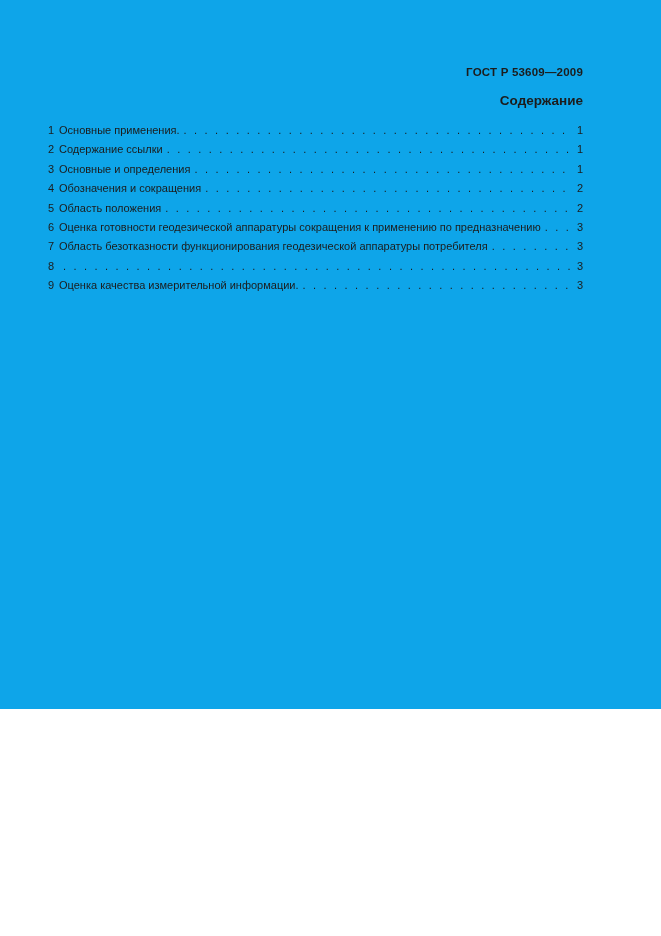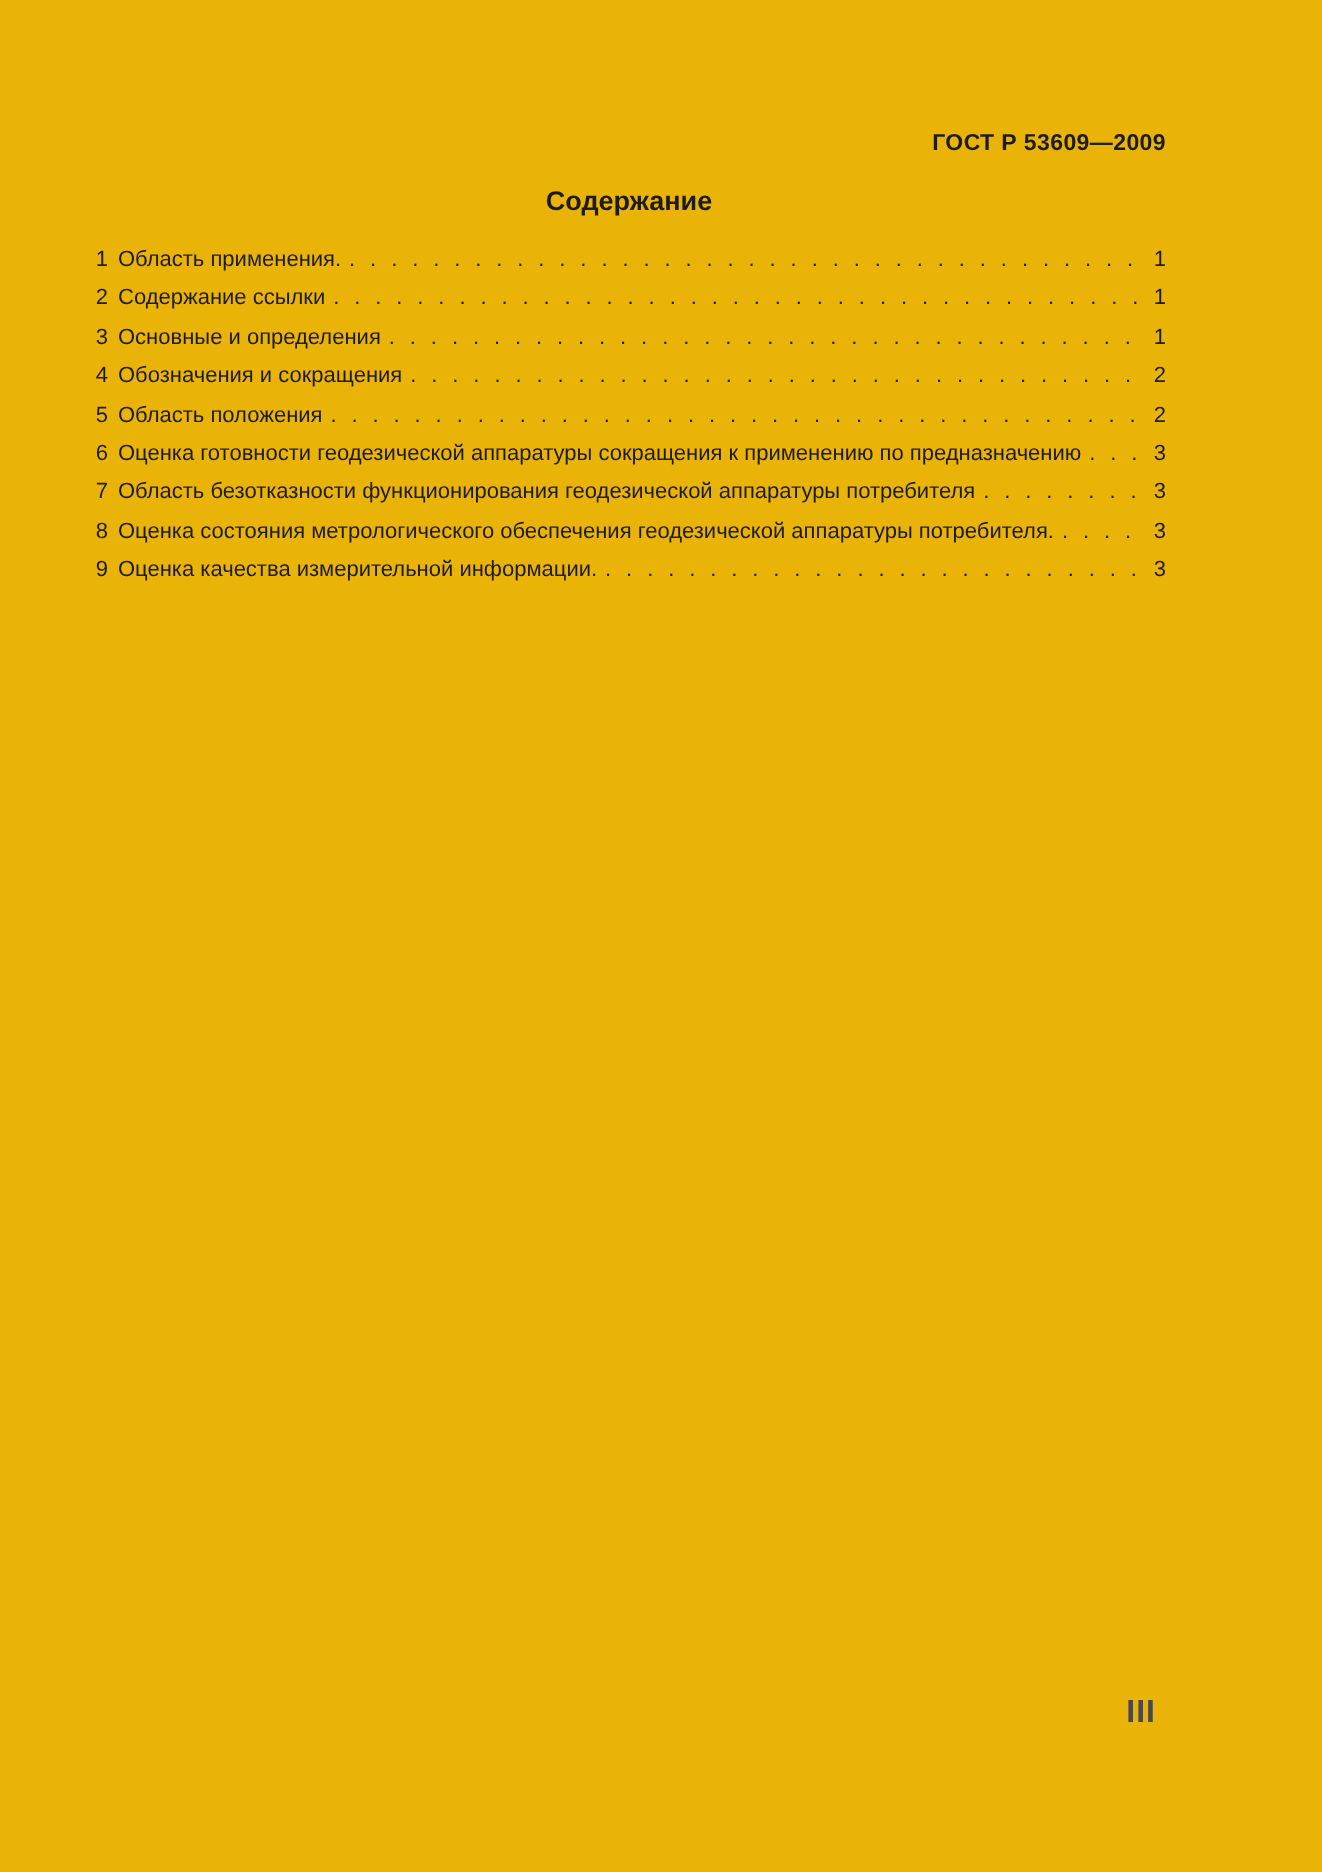--- a/index.html
+++ b/index.html
@@ -3,22 +3,22 @@
 <meta charset="utf-8">
 <style>
   html, body {
     margin: 0;
     padding: 0;
     background: #ffffff;
   }
   .page {
     position: relative;
     width: 661px;
-    height: 936px;
-    background: #eab308;
+    height: 709px;
+    background: #0ea5e9;
     font-family: "Liberation Sans", sans-serif;
     color: #1c1c1c;
     overflow: hidden;
   }
   .doc-code {
     position: absolute;
     top: 66px;
     left: 46px;
     width: 537px;
     text-align: right;
@@ -26,21 +26,21 @@
     font-weight: bold;
     letter-spacing: 0.2px;
     white-space: nowrap;
   }
   .page-title {
     position: absolute;
     top: 93px;
     left: 46px;
     width: 537px;
     margin: 0;
-    text-align: center;
+    text-align: right;
     font-size: 13.5px;
     font-weight: bold;
   }
   .toc {
     position: absolute;
     top: 121px;
     left: 46px;
     width: 537px;
     margin: 0;
     padding: 0;
@@ -100,21 +100,21 @@
 
 <div class="page">
 
   <div class="doc-code">ГОСТ Р 53609—2009</div>
 
   <h1 class="page-title">Содержание</h1>
 
   <ol class="toc">
   <li class="toc-row">
     <span class="toc-num">1</span>
-    <span class="toc-title">Область применения.</span>
+    <span class="toc-title">Основные применения.</span>
     <span class="toc-dots"></span>
     <span class="toc-page">1</span>
   </li>
 
   <li class="toc-row">
     <span class="toc-num">2</span>
     <span class="toc-title">Содержание ссылки</span>
     <span class="toc-dots"></span>
     <span class="toc-page">1</span>
   </li>
@@ -149,21 +149,20 @@
 
   <li class="toc-row">
     <span class="toc-num">7</span>
     <span class="toc-title">Область безотказности функционирования геодезической аппаратуры потребителя</span>
     <span class="toc-dots"></span>
     <span class="toc-page">3</span>
   </li>
 
   <li class="toc-row">
     <span class="toc-num">8</span>
-    <span class="toc-title">Оценка состояния метрологического обеспечения геодезической аппаратуры потребителя.</span>
     <span class="toc-dots"></span>
     <span class="toc-page">3</span>
   </li>
 
   <li class="toc-row">
     <span class="toc-num">9</span>
     <span class="toc-title">Оценка качества измерительной информации.</span>
     <span class="toc-dots"></span>
     <span class="toc-page">3</span>
   </li>

